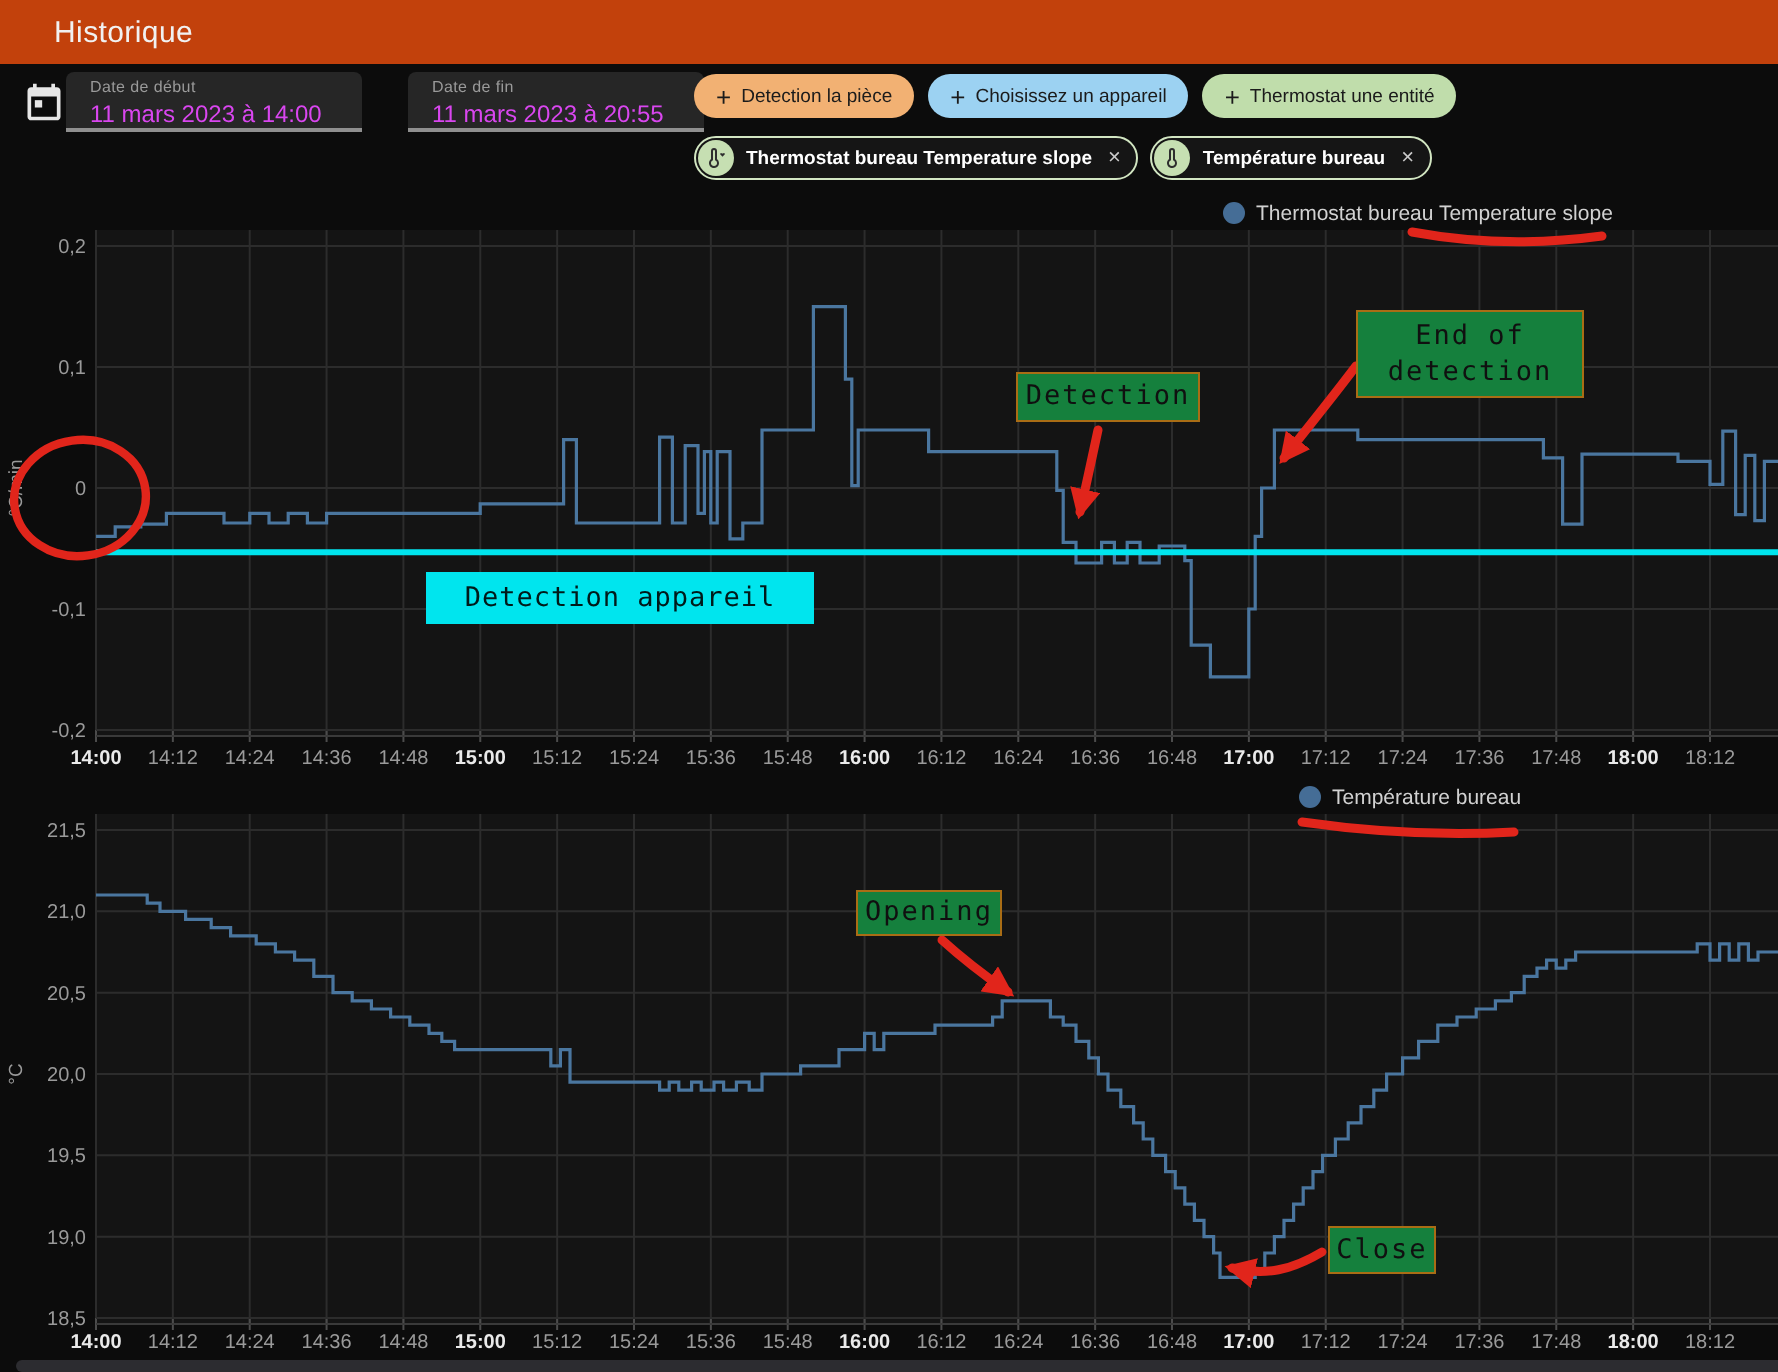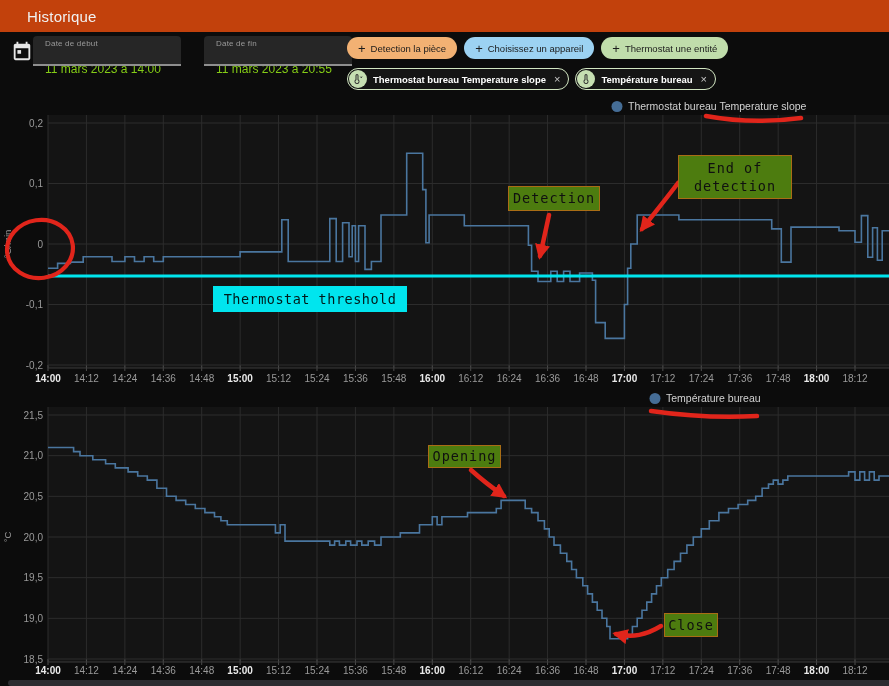--- a/index.html
+++ b/index.html
@@ -15,21 +15,21 @@
     background:#c2410c; display:flex; align-items:center;
   }
   .header .title { color:#f1f1f1; font-size:15px; font-weight:500; margin-left:27px; letter-spacing:.2px; }
   
   .cal-btn { position:absolute; left:10px; top:40px; width:24px; height:24px; background:none; border:none; cursor:pointer; }
   .datebox {
     position:absolute; top:36px; width:148px; height:30px;
     background:#262626; border-radius:4px 4px 0 0; padding:3px 0 0 12px;
   }
   .datebox .lbl { font-size:8px; color:#9a9a9a; letter-spacing:.2px; }
-  .datebox .val { font-size:12px; color:#84cc16; font-weight:500; margin-top:14px; white-space:nowrap; }
+  .datebox .val { font-size:12px; color:#d946ef; font-weight:500; margin-top:2px; white-space:nowrap; }
   .datebox .underline { position:absolute; left:0; bottom:0; width:100%; height:2px; background:#8f8f8f; }
   #date-start { left:33px; } #date-end { left:204px; }
   .pillrow { position:absolute; left:347px; top:37px; display:flex; gap:7px; }
   .pill {
     height:22px; border:none; border-radius:11px; display:inline-flex; align-items:center;
     gap:5px; padding:0 11px; font-family:"Liberation Sans",sans-serif;
     font-size:9.5px; font-weight:500; color:#1b1b1b; cursor:pointer; white-space:nowrap;
   }
   .pill .plus { font-size:13px; font-weight:400; line-height:1; }
   .pill.orange { background:#f2b173; }
@@ -48,21 +48,21 @@
   .chip .x { color:#c9c9c9; font-size:11px; margin-left:2px; }
   
   svg.chart, svg.overlay { position:absolute; left:0; top:0; }
   svg.overlay { pointer-events:none; z-index:5; }
   
   .ann {
     position:absolute; z-index:6; font-family:"DejaVu Sans Mono", monospace;
     display:flex; align-items:center; justify-content:center; text-align:center;
     font-size:13.5px; color:#101010; letter-spacing:1px; line-height:1.35;
   }
-  .ann.orange { background:#4d7c0f; border:1px solid #a96d15; }
+  .ann.orange { background:#15803d; border:1px solid #a96d15; }
   .ann.cyan   { background:#00e5ee; color:#001a1a; }
   #ann-detection { left:508px; top:186px; width:92px; height:25px; }
   #ann-end       { left:678px; top:155px; width:114px; height:44px; padding:0 6px; }
   #ann-threshold { left:213px; top:286px; width:194px; height:26px; letter-spacing:.5px; }
   #ann-opening   { left:428px; top:445px; width:73px;  height:23px; }
   #ann-close     { left:664px; top:613px; width:54px;  height:24px; }
   .hscroll {
     position:absolute; left:8px; bottom:0; width:881px; height:6px;
     background:#2c2c30; border-radius:3px 0 0 3px; z-index:7;
   }
@@ -317,18 +317,18 @@
       <path stroke-width="4.5" marker-end="url(#arr)" d="M 549 215 C 546 229 543 243 540 256"></path>
       <path stroke-width="4.5" marker-end="url(#arr)" d="M 678 183 C 666 199 652 216 642 229"></path>
       <path stroke-width="4.5" d="M 651 411 C 686 416 721 418 757 416"></path>
       <path stroke-width="4.5" marker-end="url(#arr)" d="M 471 470 C 482 480 494 489 504 496"></path>
       <path stroke-width="4.5" marker-end="url(#arr)" d="M 661 626 C 646 635 633 638 616 634"></path>
     </g>
   </svg>
 
   <div class="ann orange" id="ann-detection">Detection</div>
   <div class="ann orange" id="ann-end">End of detection</div>
-  <div class="ann cyan" id="ann-threshold">Thermostat threshold</div>
+  <div class="ann cyan" id="ann-threshold">Detection appareil</div>
   <div class="ann orange" id="ann-opening">Opening</div>
   <div class="ann orange" id="ann-close">Close</div>
 
   <div class="hscroll"></div>
 </div>
 
 </body></html>

